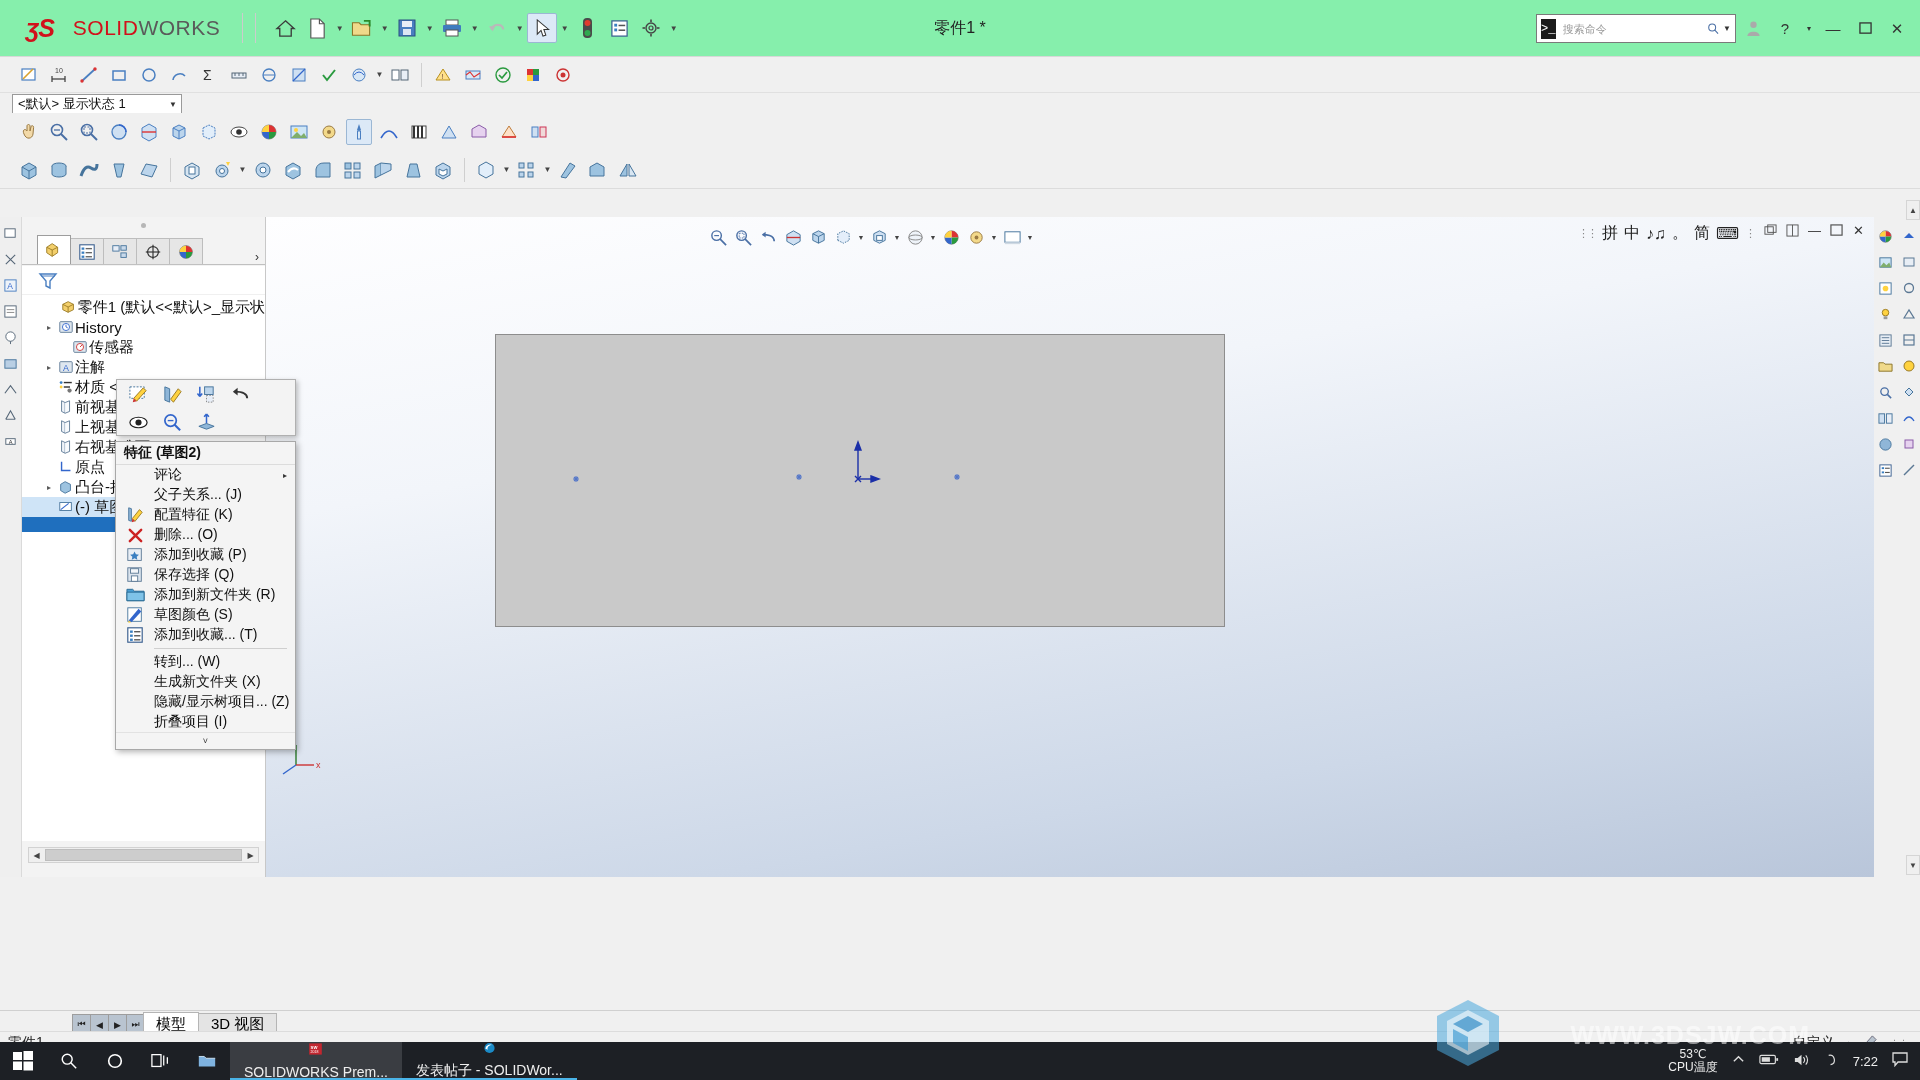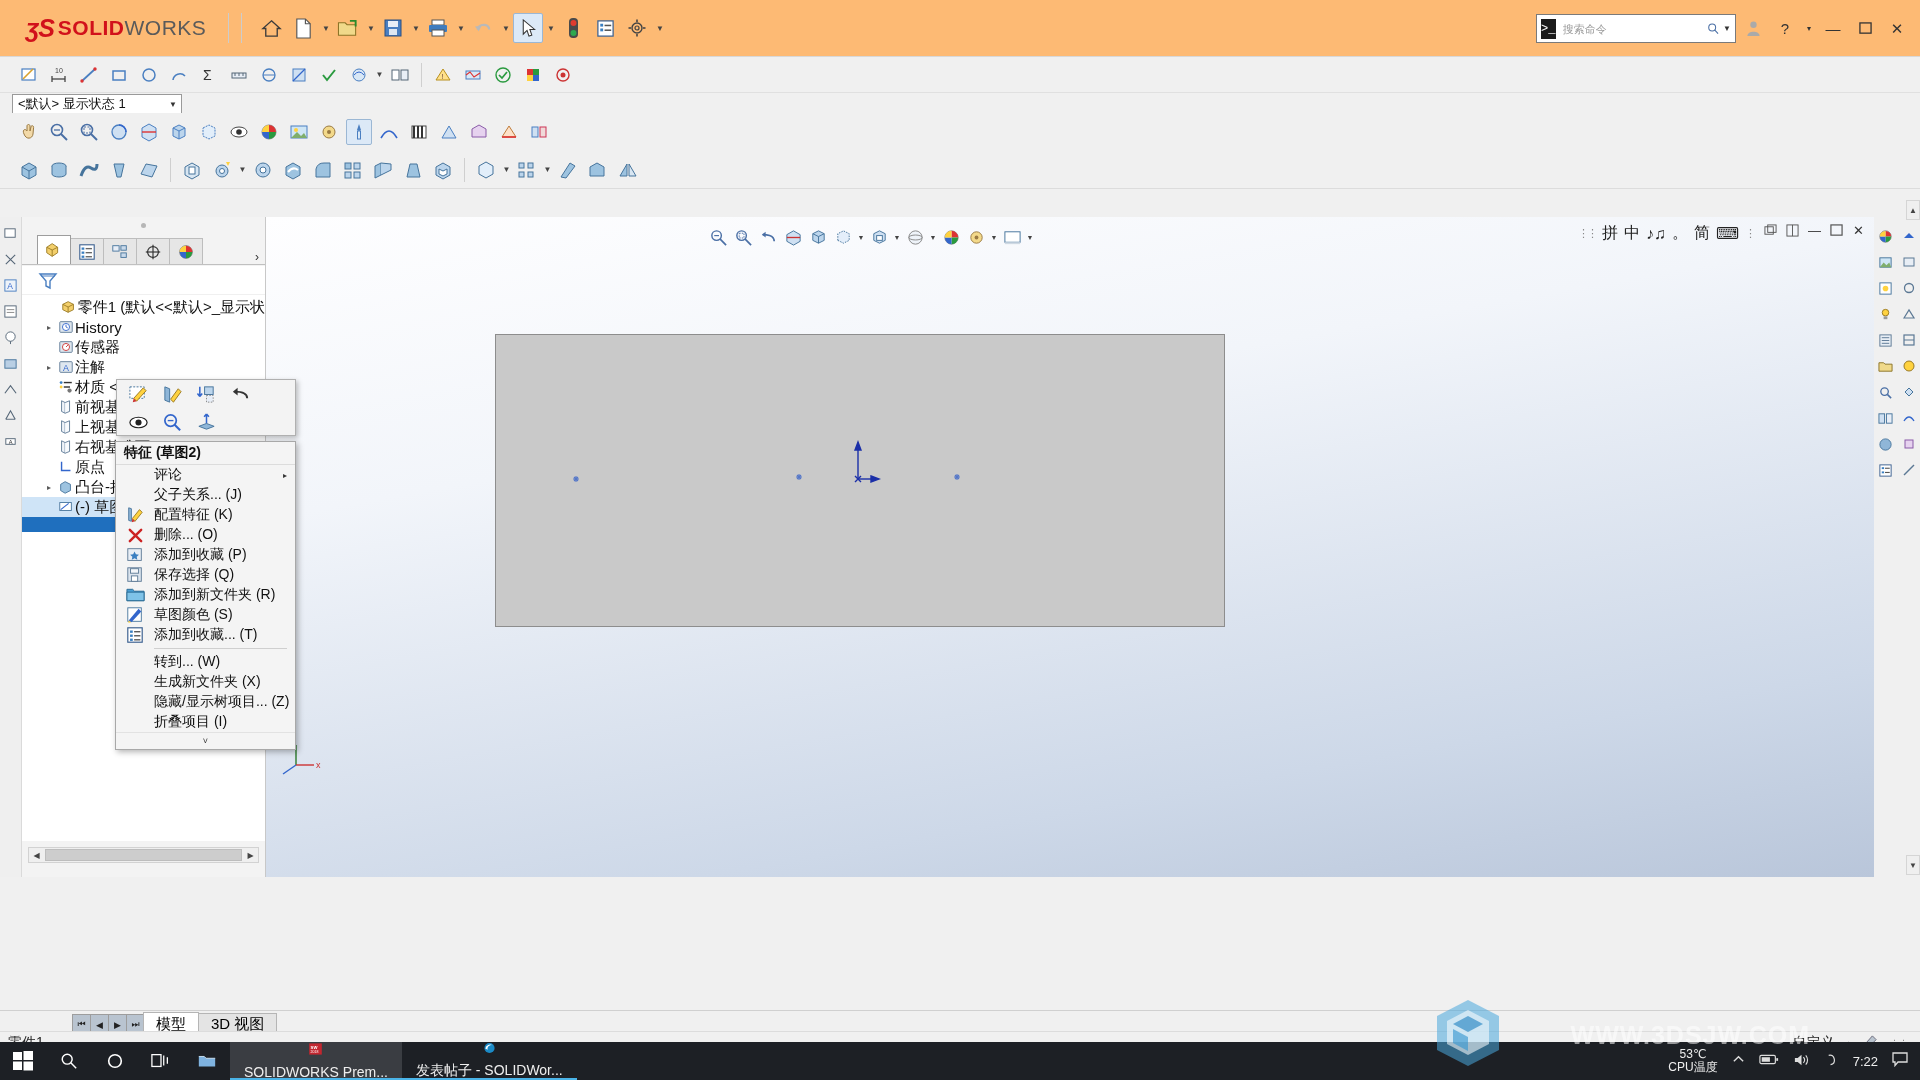--- a/index.html
+++ b/index.html
@@ -8,26 +8,26 @@
     width:1920px; height:1080px; overflow:hidden;
     font-family:"Liberation Sans","DejaVu Sans",sans-serif;
     font-size:15px; color:#000; background:#fff;
     -webkit-font-smoothing:antialiased;
   }
   .app { position:relative; width:1920px; height:1080px; background:#f0f0f0; }
 
   
   .titlebar{
     position:absolute; left:0; top:0; width:1920px; height:57px;
-    background:#fdba74; border-bottom:1px solid #d8d8d8;
+    background:#86efac; border-bottom:1px solid #d8d8d8;
     display:flex; align-items:center;
   }
   .logo{ display:flex; align-items:center; padding:0 16px 0 26px; height:100%; }
   .logo .ds{ color:#d1111b; font-size:25px; font-weight:bold; font-style:italic; letter-spacing:-1px;}
-  .logo .sw1{ color:#d1111b; font-size:21px; font-weight:bold; letter-spacing:.5px; margin-left:4px;}
+  .logo .sw1{ color:#d1111b; font-size:21px; font-weight:normal; letter-spacing:.5px; margin-left:19px;}
   .logo .sw2{ color:#5a5a5a; font-size:21px; font-weight:normal; letter-spacing:.5px;}
   .vsep{ width:1px; height:30px; background:#ccc; margin:0 6px; }
 
   .menubar{ display:flex; align-items:center; height:100%; }
   .menu-item{ padding:5px 11px; font-size:16px; color:#111; cursor:default; white-space:nowrap;}
   .menu-item.boxed{ border:1px solid #9ab; background:#fff; }
   .pin{ color:#2e74b5; font-size:17px; padding:0 16px; transform:rotate(35deg); display:inline-block;}
 
   .qtools{ display:flex; align-items:center; gap:2px; padding-left:8px; }
   .tbtn{ width:30px; height:30px; display:flex; align-items:center; justify-content:center; border:1px solid transparent; border-radius:2px;}
@@ -231,20 +231,21 @@
               <line x1="10" y1="1.5" x2="10" y2="4"></line>
               <line x1="10" y1="16" x2="10" y2="18.5"></line>
               <line x1="1.5" y1="10" x2="4" y2="10"></line>
               <line x1="16" y1="10" x2="18.5" y2="10"></line>
             </g>
           </svg>
       </div>
       <div class="caret">▼</div>
     </div>
 
+    <div class="doctitle">零件1 *</div>
 
     <div class="right-tb">
       <div class="searchbox">
         <div class="ico">&gt;_</div>
         <input type="text" placeholder="搜索命令" style="">
         <svg width="17" height="17" viewBox="0 0 18 18">
             <circle cx="7.5" cy="7.5" r="5" fill="none" stroke="#4a6fa5" stroke-width="1.5"></circle>
             <line x1="11" y1="11" x2="16" y2="16.5" stroke="#4a6fa5" stroke-width="1.6"></line>
           </svg>
         <span style="font-size:8px;color:#333;padding-left:4px;">▼</span>
@@ -750,21 +751,21 @@
           <span class="exp">▸</span>
           <span class="ic">
               <svg width="16" height="16" viewBox="0 0 18 18">
                 <rect x="2" y="3" width="14" height="12" rx="1" fill="#dfe7ef" stroke="#5b7894"></rect>
                 <circle cx="9" cy="9" r="4" fill="#fff" stroke="#36c"></circle>
                 <path d="M9 6.5 L9 9 L11 10" stroke="#36c" fill="none"></path>
               </svg>
             </span>
           <span>History</span>
         </div>
-        <div class="tnode" style="padding-left:20px;">
+        <div class="tnode" style="padding-left:34px;">
           <span class="exp"></span>
           <span class="ic">
               <svg width="16" height="16" viewBox="0 0 18 18">
                 <rect x="2" y="3" width="14" height="12" rx="1" fill="#dfe7ef" stroke="#5b7894"></rect>
                 <circle cx="9" cy="9" r="4" fill="#fff" stroke="#c33"></circle>
                 <line x1="9" y1="9" x2="11.5" y2="6.5" stroke="#c33"></line>
               </svg>
             </span>
           <span>传感器</span>
         </div>

